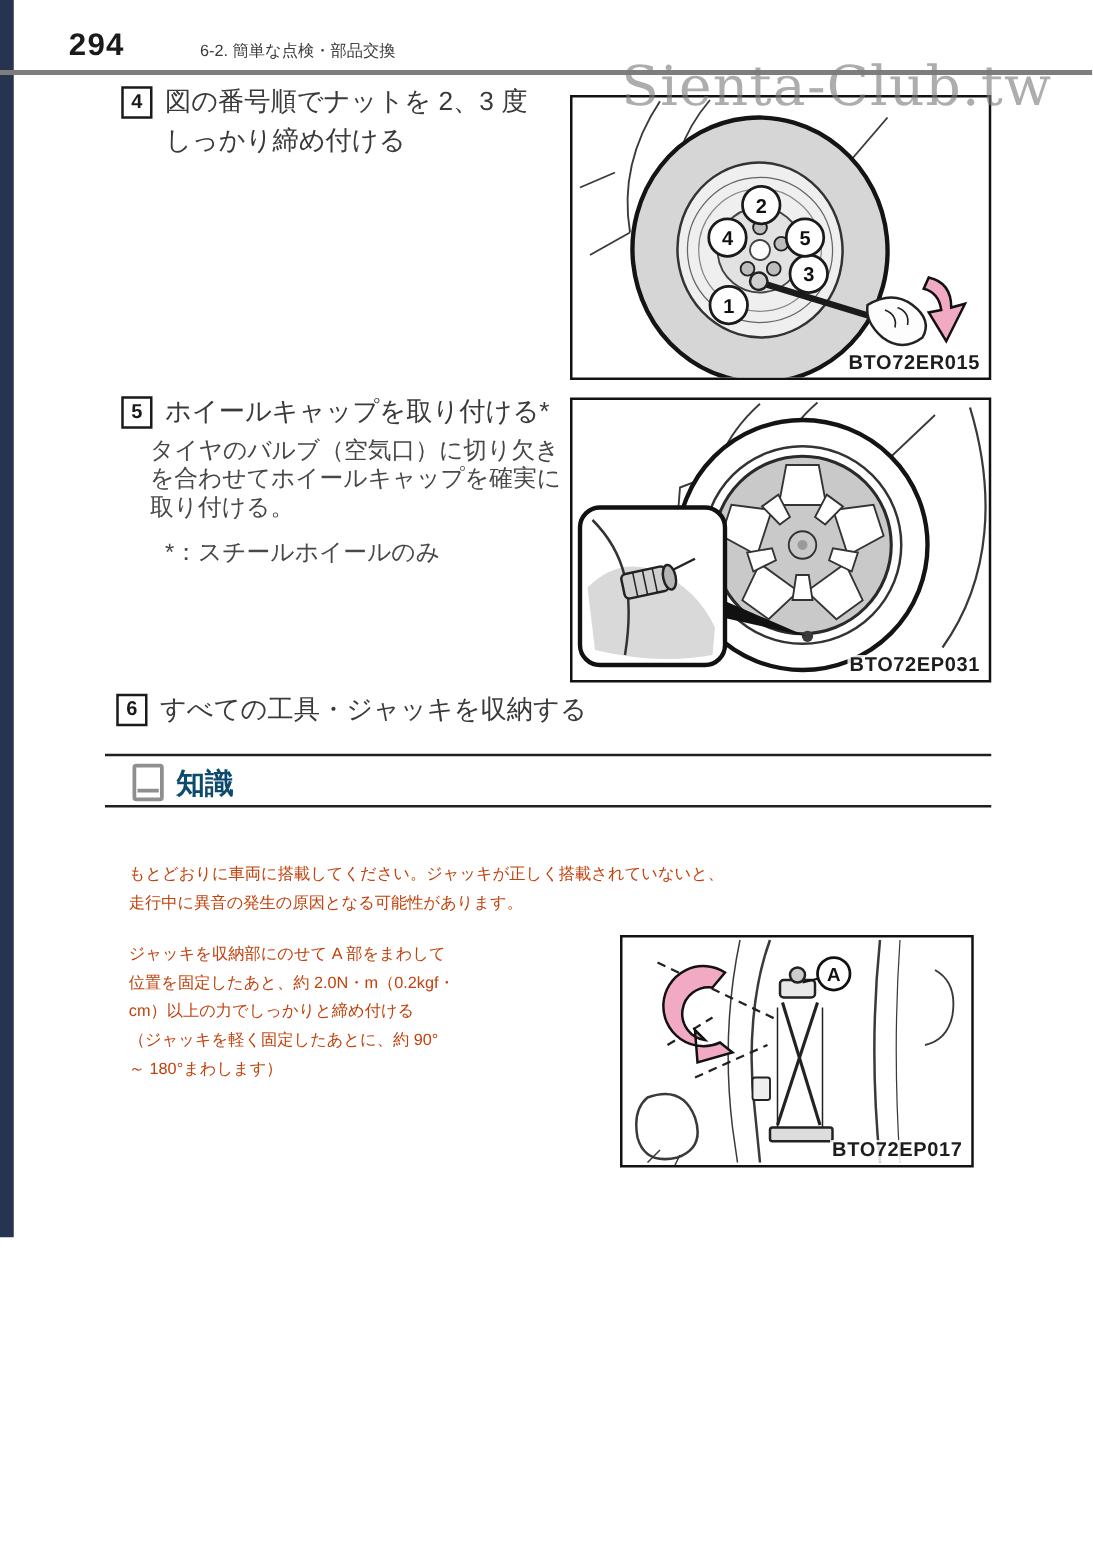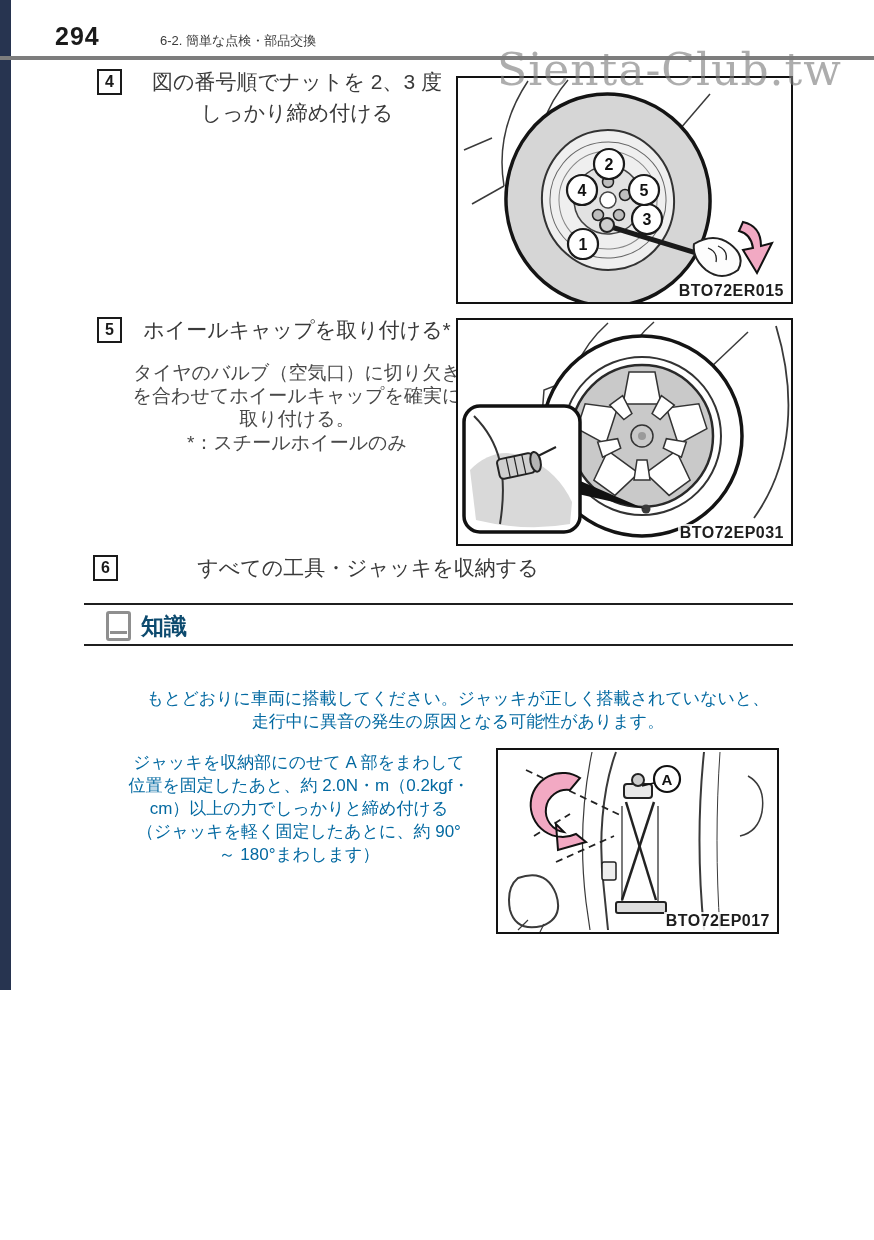--- a/index.html
+++ b/index.html
@@ -1,19 +1,19 @@
 <!DOCTYPE html>
 <html style="--band_navy: #273450; --rule_gray: #7d7d7d; --arrow_pink: #f2a9c3; --illustration_gray: #d6d6d6;"><head>
 <meta charset="utf-8">
 <style>
   html,body { margin:0; padding:0; background:#ffffff; }
   .page {
     position:relative; width:874px; height:990px; background:#fff;
     font-family:"Liberation Sans","DejaVu Sans",sans-serif;
-    overflow:hidden; color:#3c3c3c;text-align:center;
+    overflow:hidden; color:#3c3c3c;
   }
   .abs { position:absolute; }
 
   
   .left-band  { left:0; top:0; width:11px; height:1192px; background:var(--band_navy,#273450); }
   .bottom-band{ left:0; top:1192px; width:874px; height:23px; background:var(--band_navy,#273450); }
 
   
   .page-num { left:55px; top:22px; font-size:25px; font-weight:bold; color:#1b1b1b; letter-spacing:1px; }
   .section-title { left:160px; top:32px; font-size:13px; color:#3a3a3a; }
@@ -41,21 +41,21 @@
     color:#1d1d1d; letter-spacing:0.5px; background:rgba(255,255,255,0.85); padding:0 2px;
   }
 
   
   .k-rule { left:84px; width:709px; height:2px; background:#1f1f1f; }
   .k-icon { left:106px; top:611px; width:25px; height:30px; border:3px solid #8f8f8f; border-radius:3px; box-sizing:border-box; background:#fff; }
   .k-icon::after { content:""; position:absolute; left:1px; right:1px; bottom:4px; height:3px; background:#8f8f8f; }
   .k-head { left:141px; top:611px; font-size:23px; font-weight:bold; color:#0c4a6e; }
   .k-topic { left:84px; top:656px; font-size:19px; font-weight:bold; color:#1f1f1f; }
   .k-topic .sq { color:#8f8f8f; margin-right:2px; }
-  .k-para { font-size:17px; color:#0369a1; line-height:23px; white-space:pre-line; }
+  .k-para { font-size:13px; color:#c2410c; line-height:23px; white-space:pre-line; }
 
   svg text { font-family:"Liberation Sans","DejaVu Sans",sans-serif; }
 </style>
 </head>
 <body>
 
 <div class="page">
 
   <div class="abs left-band"></div>
   <div class="abs bottom-band"></div>
@@ -122,21 +122,21 @@
         <text x="189" y="147">3</text>
         <text x="124" y="118">4</text>
         <text x="186" y="118">5</text>
       </g>
     </svg>
     <span class="fig-code">BTO72ER015</span>
   </div>
 
   <div class="abs numbox" style="left:97px; top:317px;">5</div>
   <div class="abs step-title" style="left:132px; top:314px; width:330px;">ホイールキャップを取り付ける*</div>
-  <div class="abs step-body" style="left:132px; top:349px; width:330px;margin-top:12px;">タイヤのバルブ（空気口）に切り欠き
+  <div class="abs step-body" style="left:120px; top:349px; width:330px;">タイヤのバルブ（空気口）に切り欠き
 を合わせてホイールキャップを確実に
 取り付ける。</div>
   <div class="abs step-body" style="left:132px; top:431px; width:330px;">*：スチールホイールのみ</div>
 
   <div class="abs figure" style="left:456px; top:318px; width:337px; height:228px;">
     <svg width="333" height="224" viewBox="0 0 333 224">
       <g stroke="#3a3a3a" stroke-width="1.5" fill="none">
         <path d="M150,3 C120,30 108,62 112,92"></path>
         <path d="M196,2 C168,26 158,54 160,80"></path>
         <path d="M112,60 L86,70 L84,96"></path>

